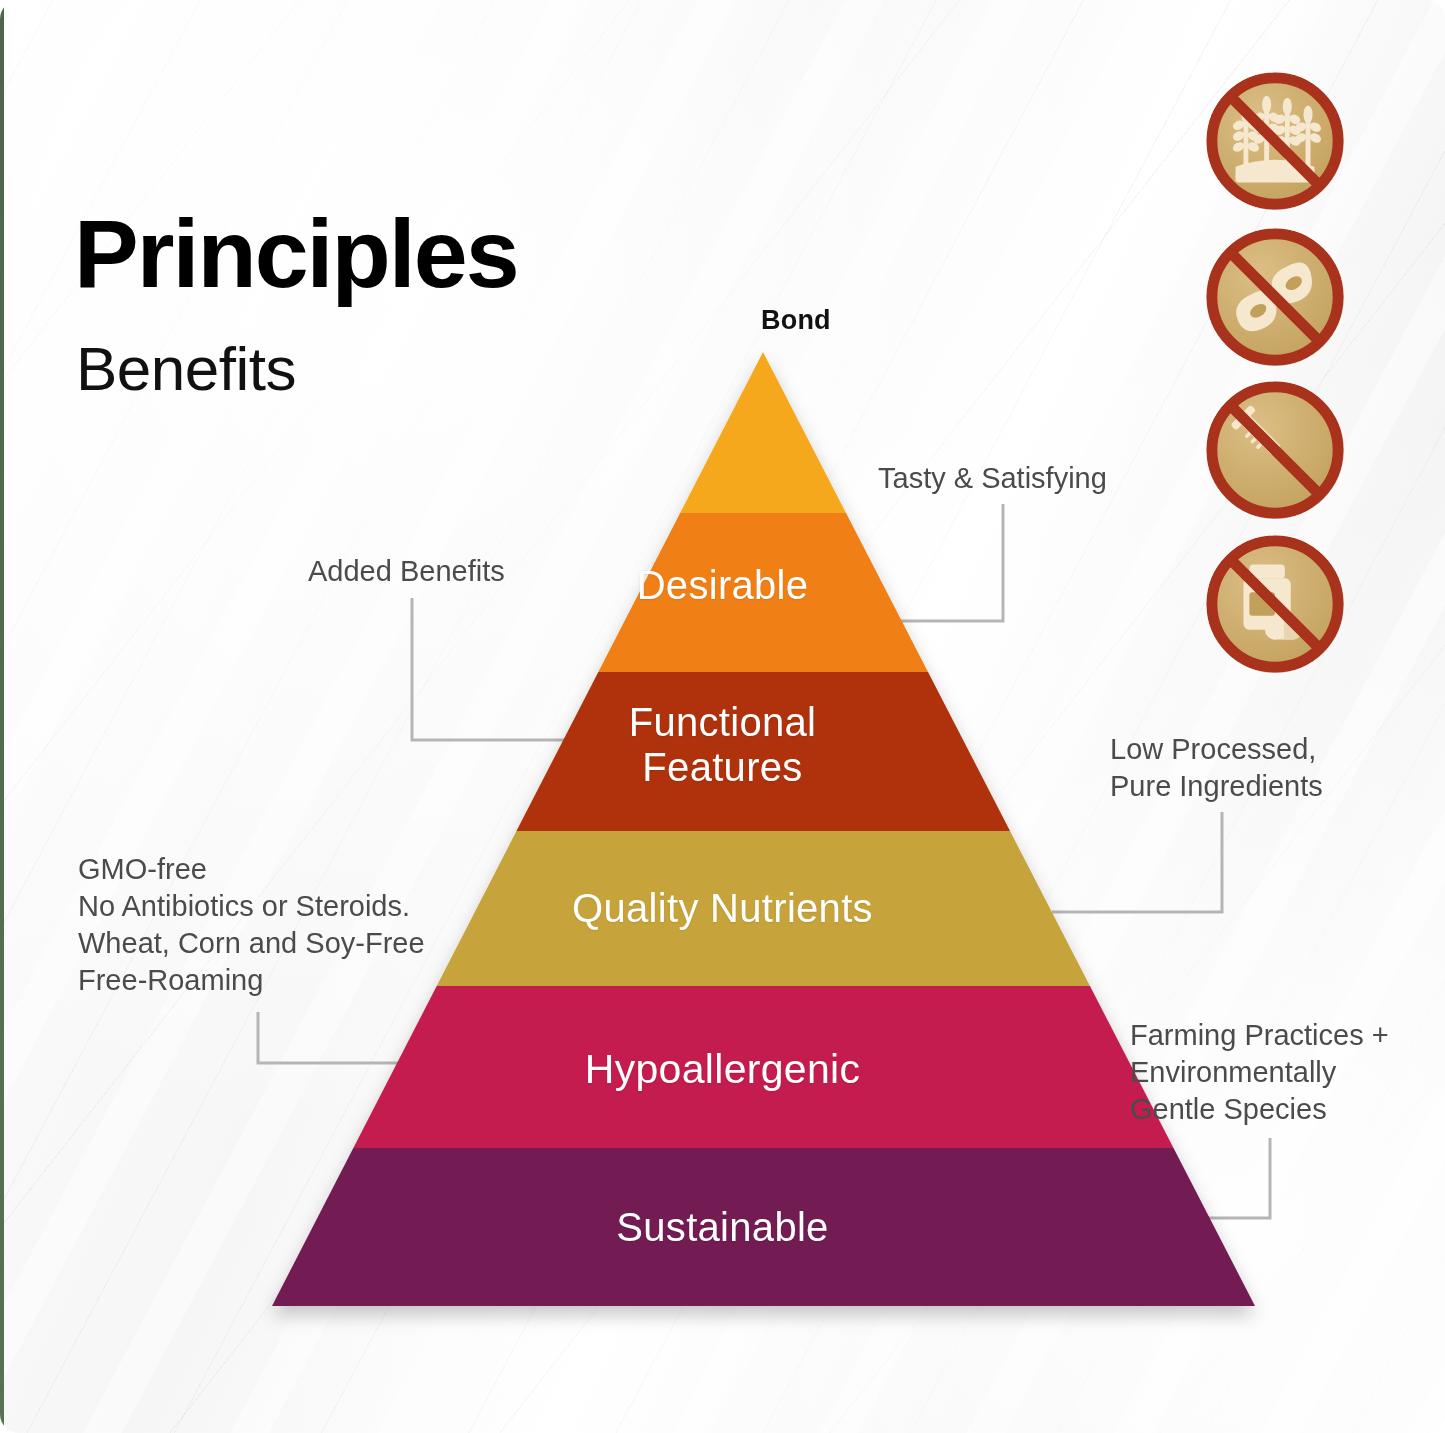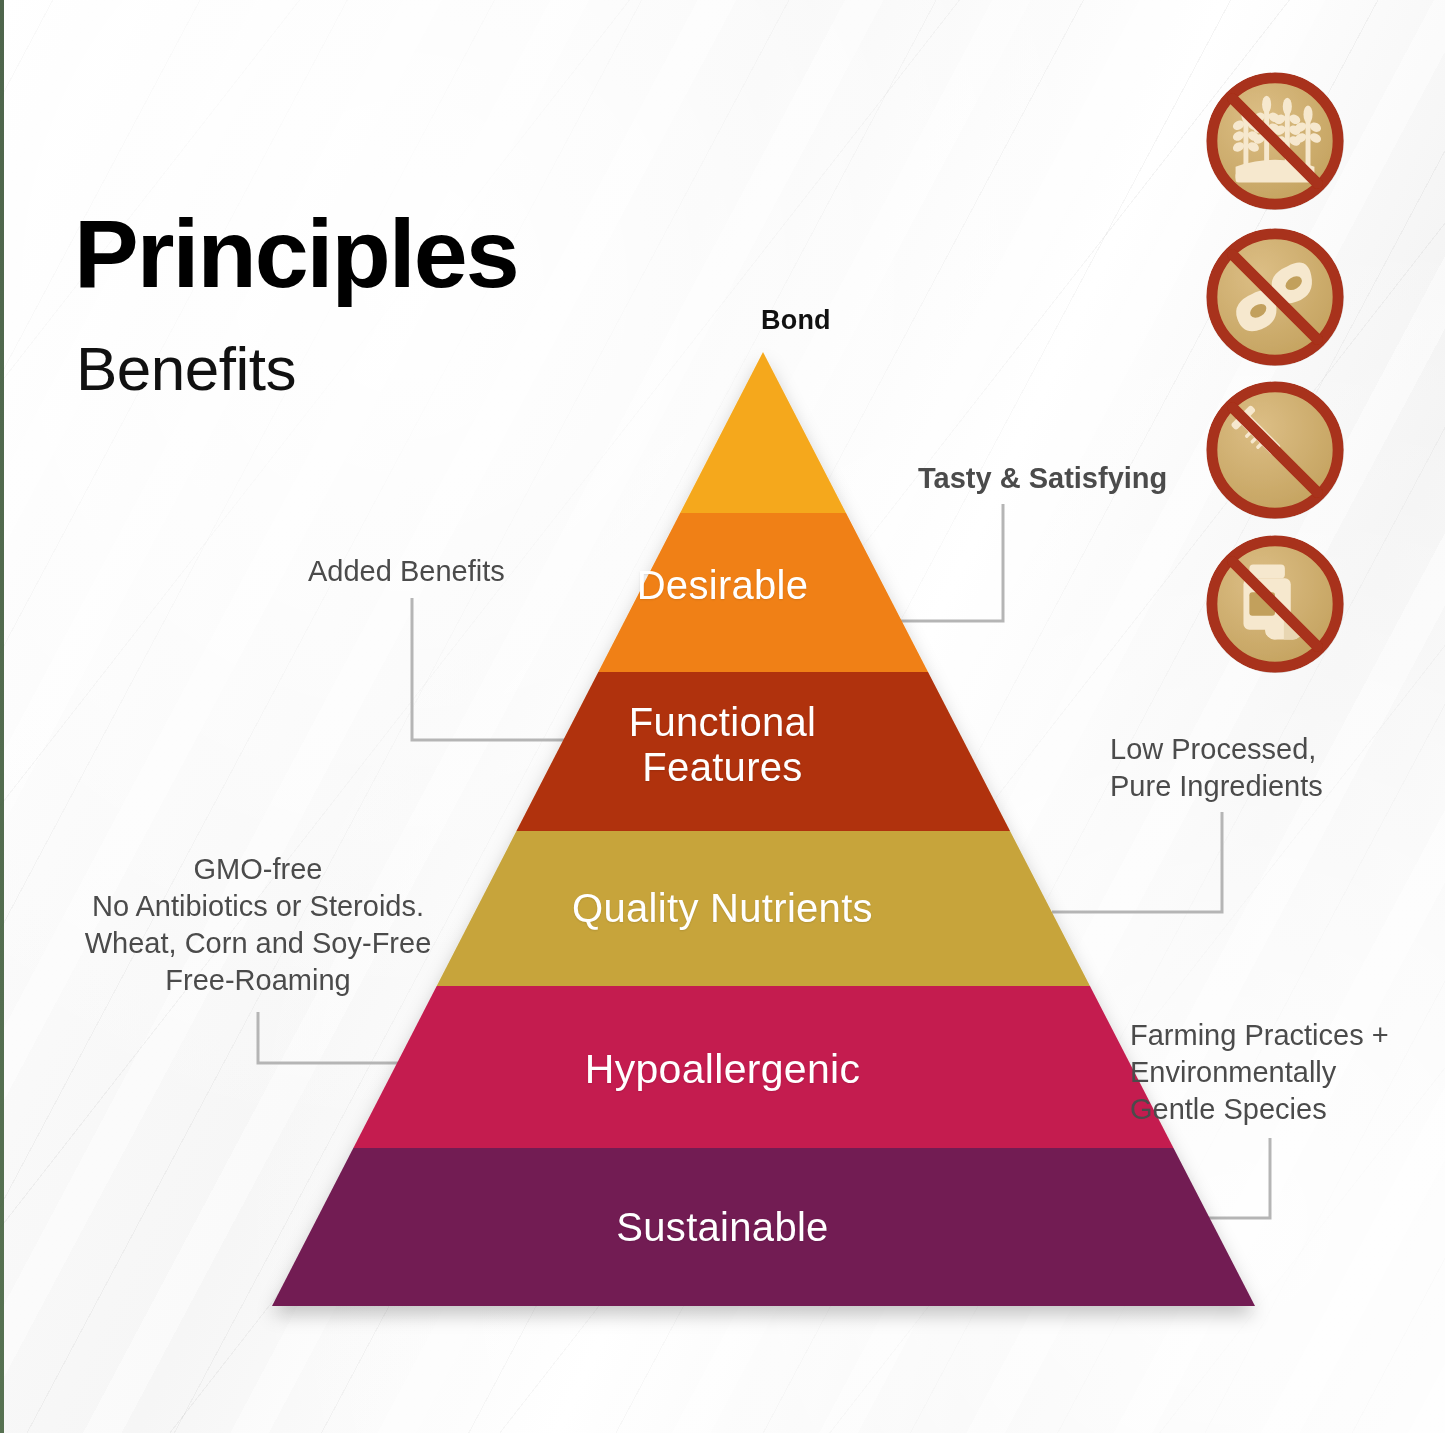--- a/index.html
+++ b/index.html
@@ -7,20 +7,21 @@
     width:1445px;height:1433px;
     background:#ffffff;
     font-family:"Liberation Sans", sans-serif;
     overflow:hidden;
   }
   #stage{
     position:relative;
     width:1445px;height:1433px;
     overflow:hidden;
     background:#fbfbfb;
+    border-radius:19px;
   }
   
   .bg-base{
     position:absolute;inset:0;
     background:
       linear-gradient(115deg,#ffffff 0%,#f6f6f6 38%,#ffffff 58%,#f2f2f2 78%,#fafafa 100%);
   }
   .bg-stripes{
     position:absolute;inset:-20%;
     background:repeating-linear-gradient(
@@ -102,24 +103,24 @@
   
   .anno{
     position:absolute;
     color:#4b4b4b;
     font-size:29px;
     font-weight:400;
     line-height:1.28;
     white-space:pre-line;
   }
 
-  .a-tasty{ left:918px; top:460px;font-weight:bold; }
+  .a-tasty{ left:878px; top:460px; }
   .a-added{ left:308px; top:553px; }
   .a-low{ left:1110px; top:731px; width:240px; }
-  .a-gmo{ left:78px; top:851px; width:360px; text-align:center; }
+  .a-gmo{ left:78px; top:851px; width:360px; }
   .a-farm{ left:1130px; top:1017px; width:260px; text-align:left;}
 
   
   .connectors{position:absolute;inset:0;}
 
   
   .badge{
     position:absolute;
     width:138px;height:138px;
     border-radius:50%;

